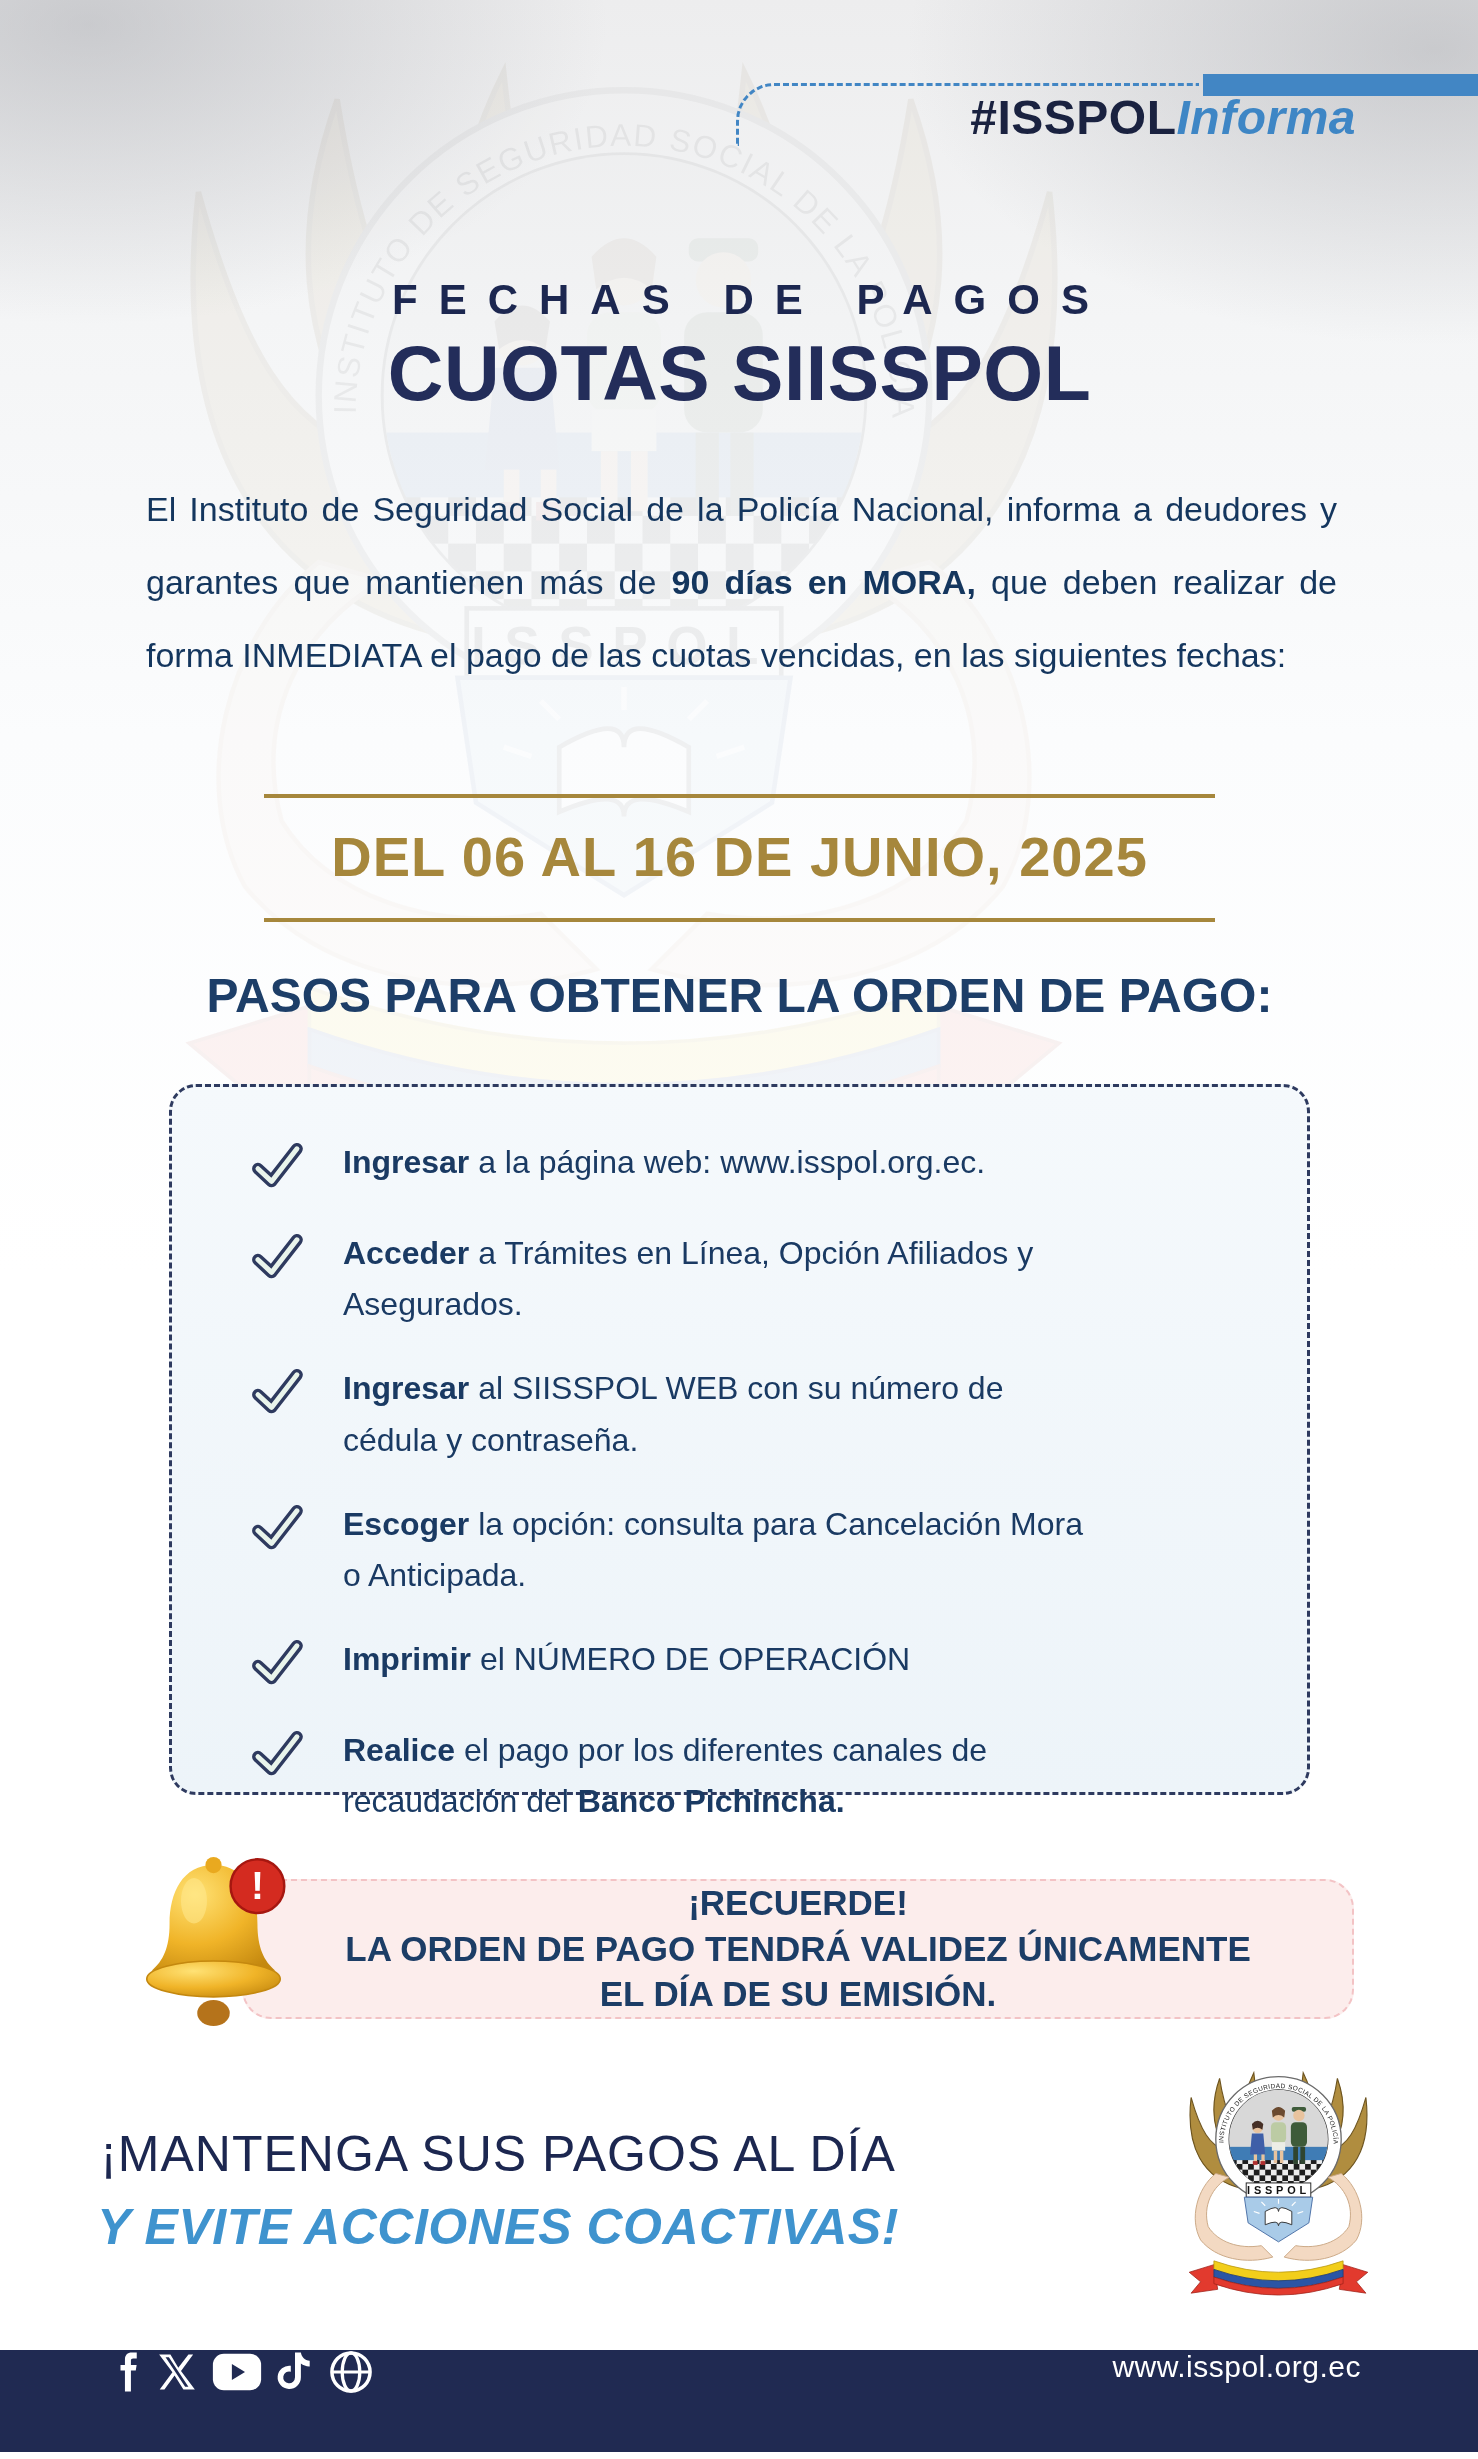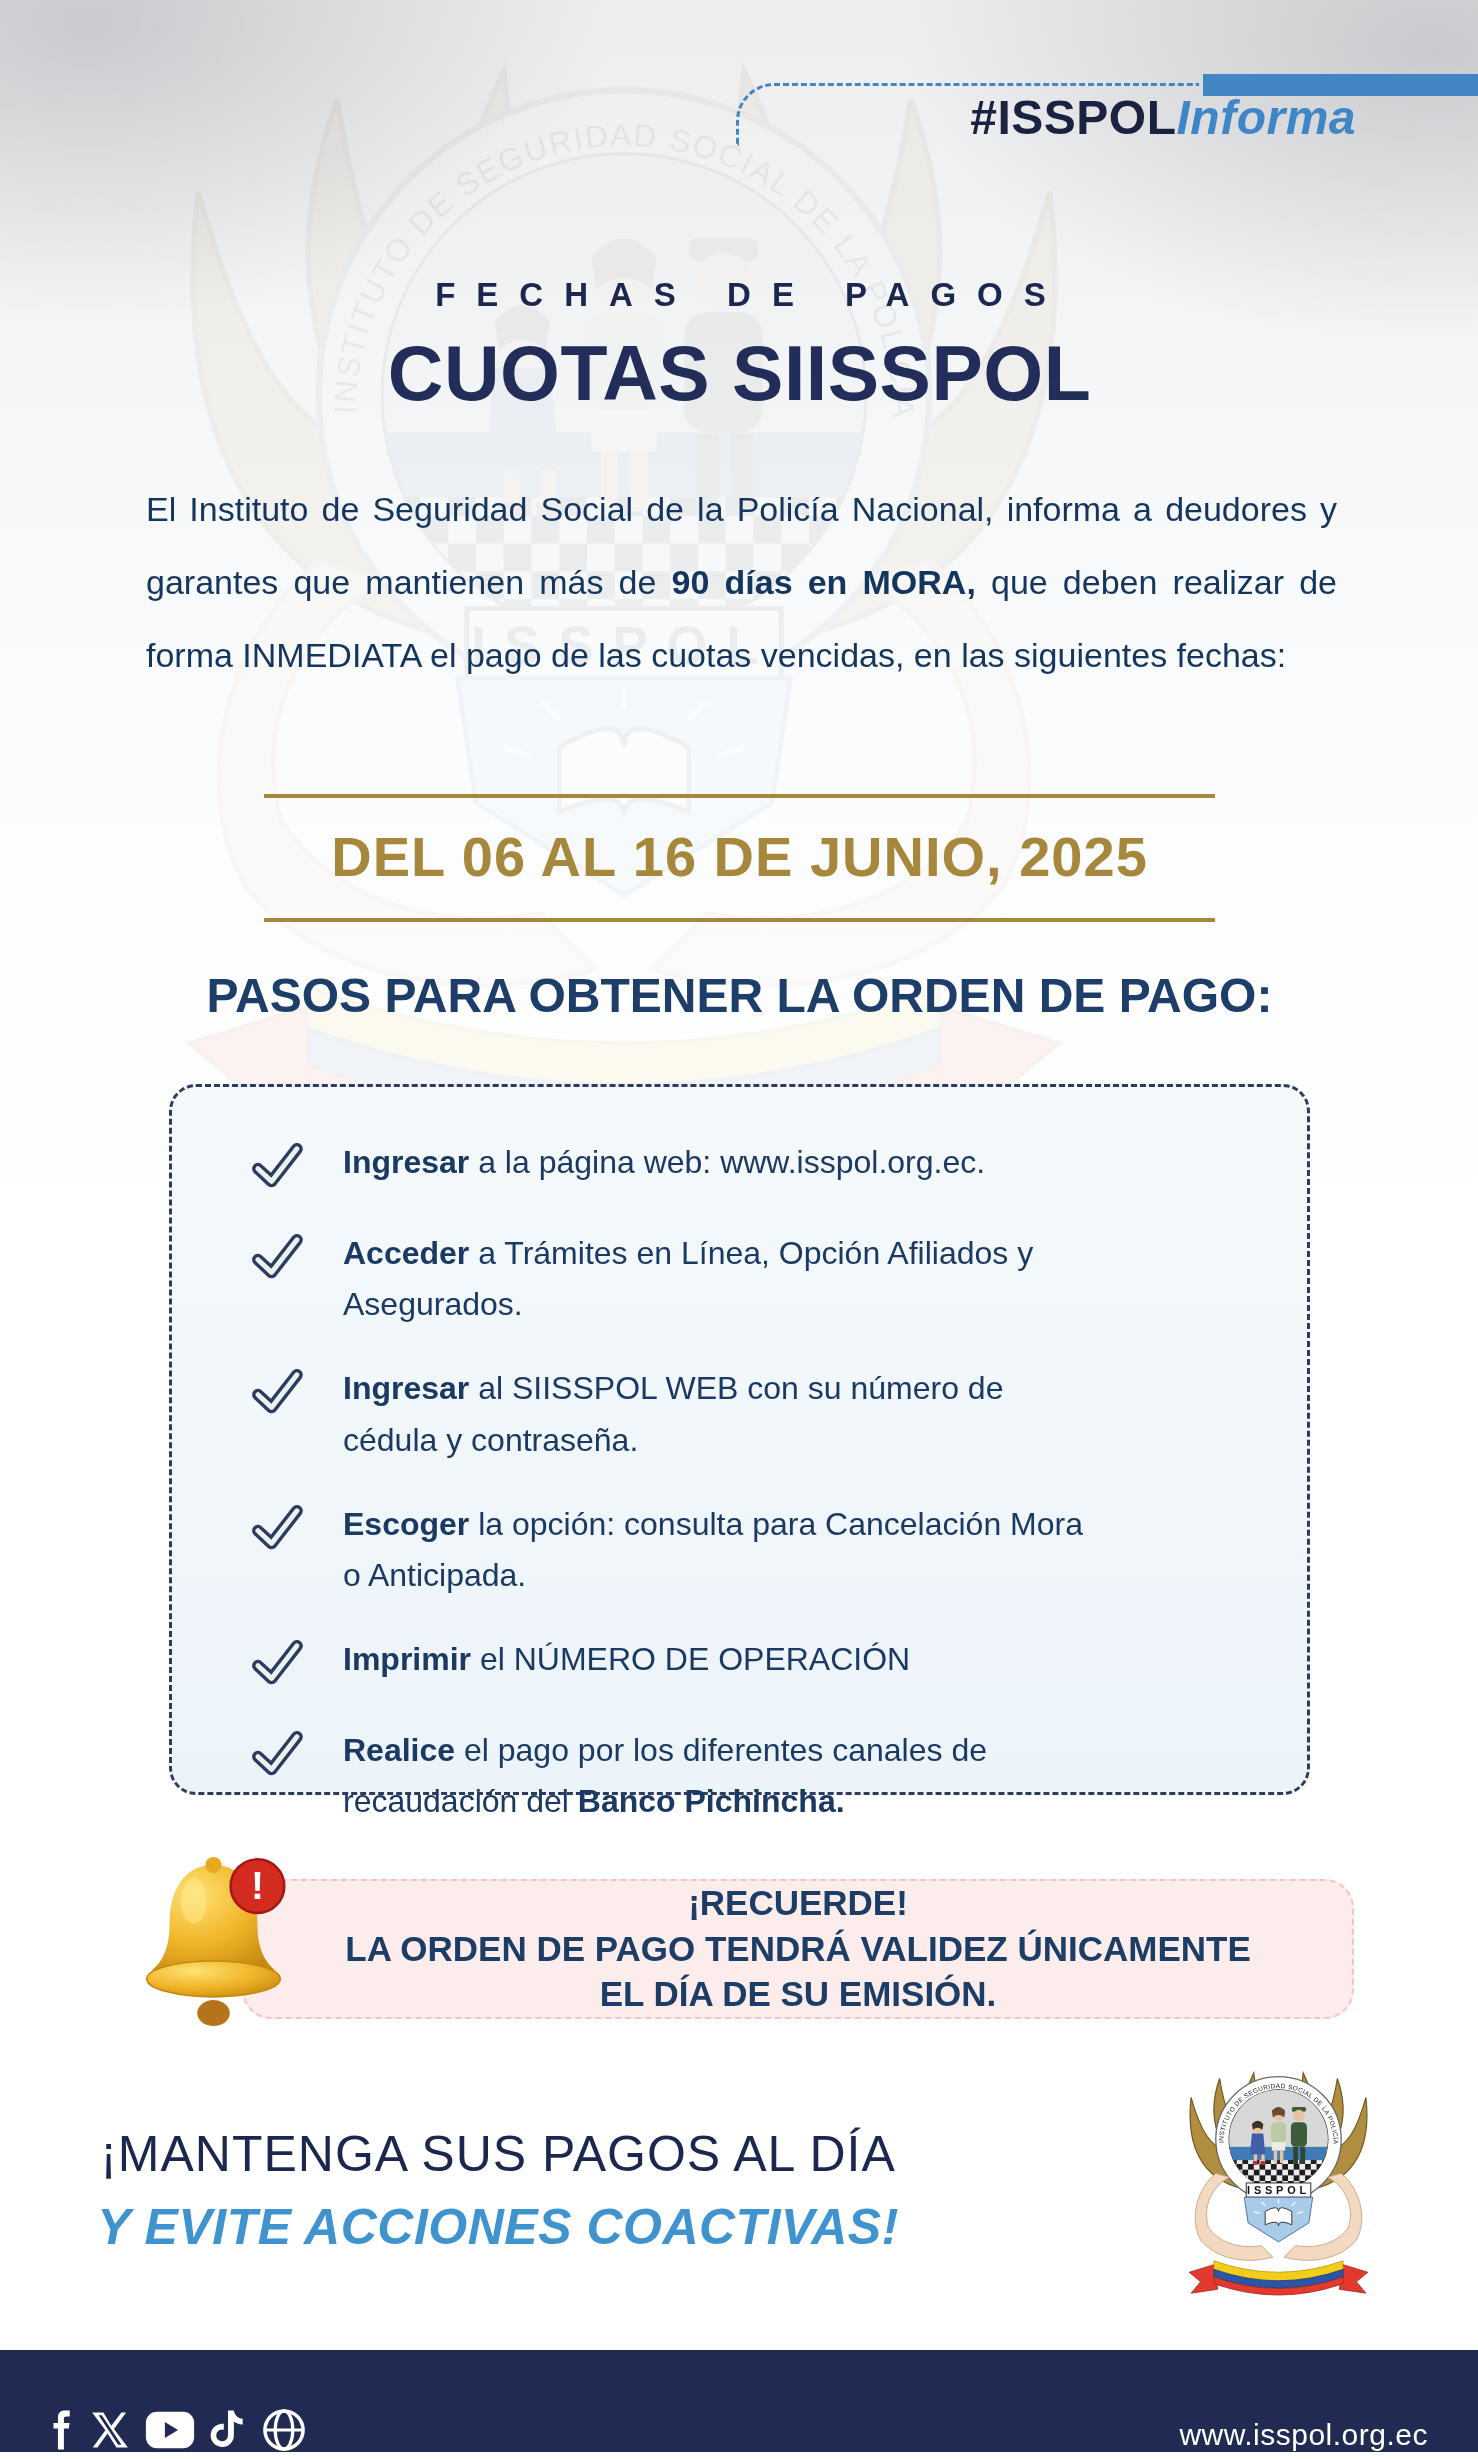--- a/index.html
+++ b/index.html
@@ -16,21 +16,21 @@
   .watermark { position:absolute; top:-67px; left:115px; width:1018px; height:1249px; opacity:0.055; pointer-events:none; }
   
   .badge-dash { position:absolute; top:83px; left:736px; width:463px; height:63px;
     border-left:3.8px dashed #4286C4; border-top:3.8px dashed #4286C4; border-top-left-radius:38px; }
   .badge-bar { position:absolute; top:74px; left:1203px; width:276px; height:22px; background:#4286C4; }
   .badge-text { position:absolute; top:90px; right:123px; font-size:48px; font-weight:700; letter-spacing:0.5px; white-space:nowrap; }
   .badge-text .hash { color:#1A2240; }
   .badge-text .word { color:#3E86C5; font-style:italic; }
   
   .kicker { position:absolute; top:276px; left:0; width:100%; text-align:center;
-    font-size:33px; font-weight:600; color:#1C2750; letter-spacing:21px; padding-left:23px; }
+    font-size:42px; font-weight:600; color:#1C2750; letter-spacing:21px; padding-left:23px; }
   .title { position:absolute; top:329px; left:0; width:100%; text-align:center;
     font-size:77px; font-weight:800; color:#232D5A; letter-spacing:0.5px; }
   
   .intro { position:absolute; top:473px; left:146px; width:1191px;
     font-size:34px; line-height:2.14; color:#14365E; text-align:justify; }
   .intro b { font-weight:700; }
   
   .date-banner { position:absolute; top:794px; left:264px; width:951px;
     border-top:4.8px solid #A6873C; border-bottom:4.8px solid #A6873C;
     padding:26px 0 29px; text-align:center; }
@@ -53,21 +53,21 @@
   .reminder-line { font-size:35px; font-weight:800; color:#1C3D66; line-height:1.22; text-align:right; }
   .bell { position:absolute; top:1852px; left:131px; width:165px; height:179px; }
   
   .closing { position:absolute; top:2125px; left:56px; width:884px; text-align:center; }
   .closing-line1 { font-size:50px; font-weight:500; color:#1C2750; letter-spacing:1px; }
   .closing-line2 { font-size:50px; font-weight:800; font-style:italic; color:#3F93CE; margin-top:15.4px; letter-spacing:0.5px; }
   
   .logo-svg { position:absolute; top:2044px; left:1174px; width:209px; height:257px; }
   
   .footer { position:absolute; left:0; bottom:0; width:1479px; height:102px; background:#202A52;
-    display:flex; align-items:flex-end; justify-content:space-between; padding:0 51px; }
+    display:flex; align-items:flex-start; justify-content:space-between; padding:0 118px; }
   .social { display:flex; align-items:center; gap:14.4px; }
   .social svg { display:block; }
   .footer-url { color:#ffffff; font-size:30px; letter-spacing:0.5px; }
 </style>
 </head>
 <body>
 
 <svg width="0" height="0" style="position:absolute" aria-hidden="true">
   <defs>
     <pattern id="checker" width="12" height="12" patternUnits="userSpaceOnUse">

